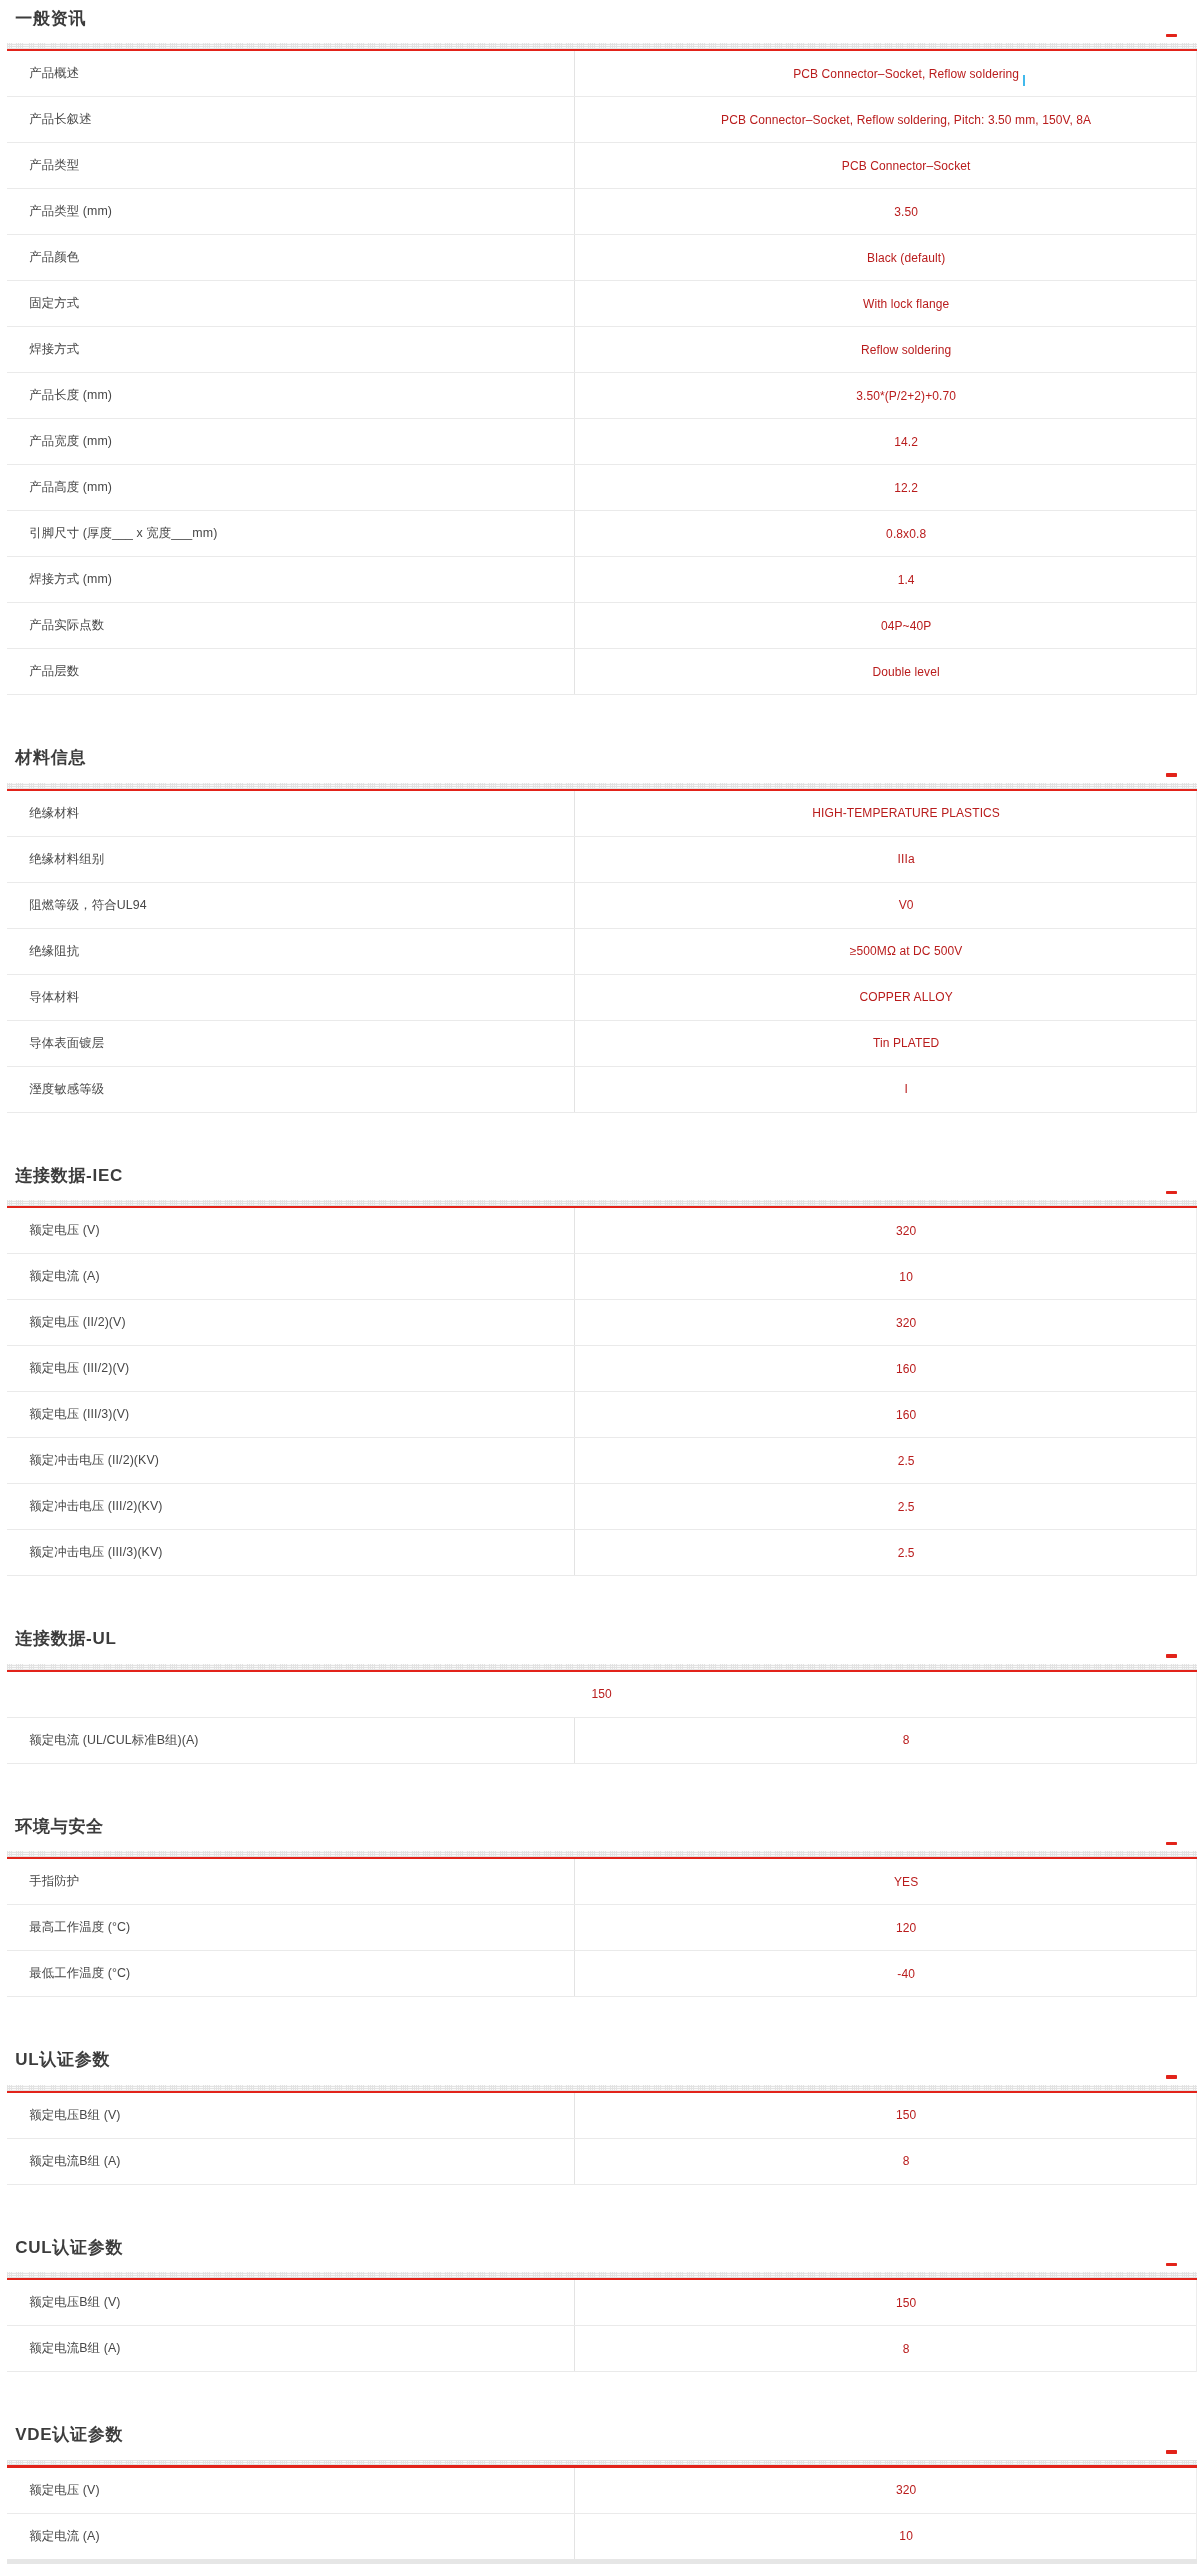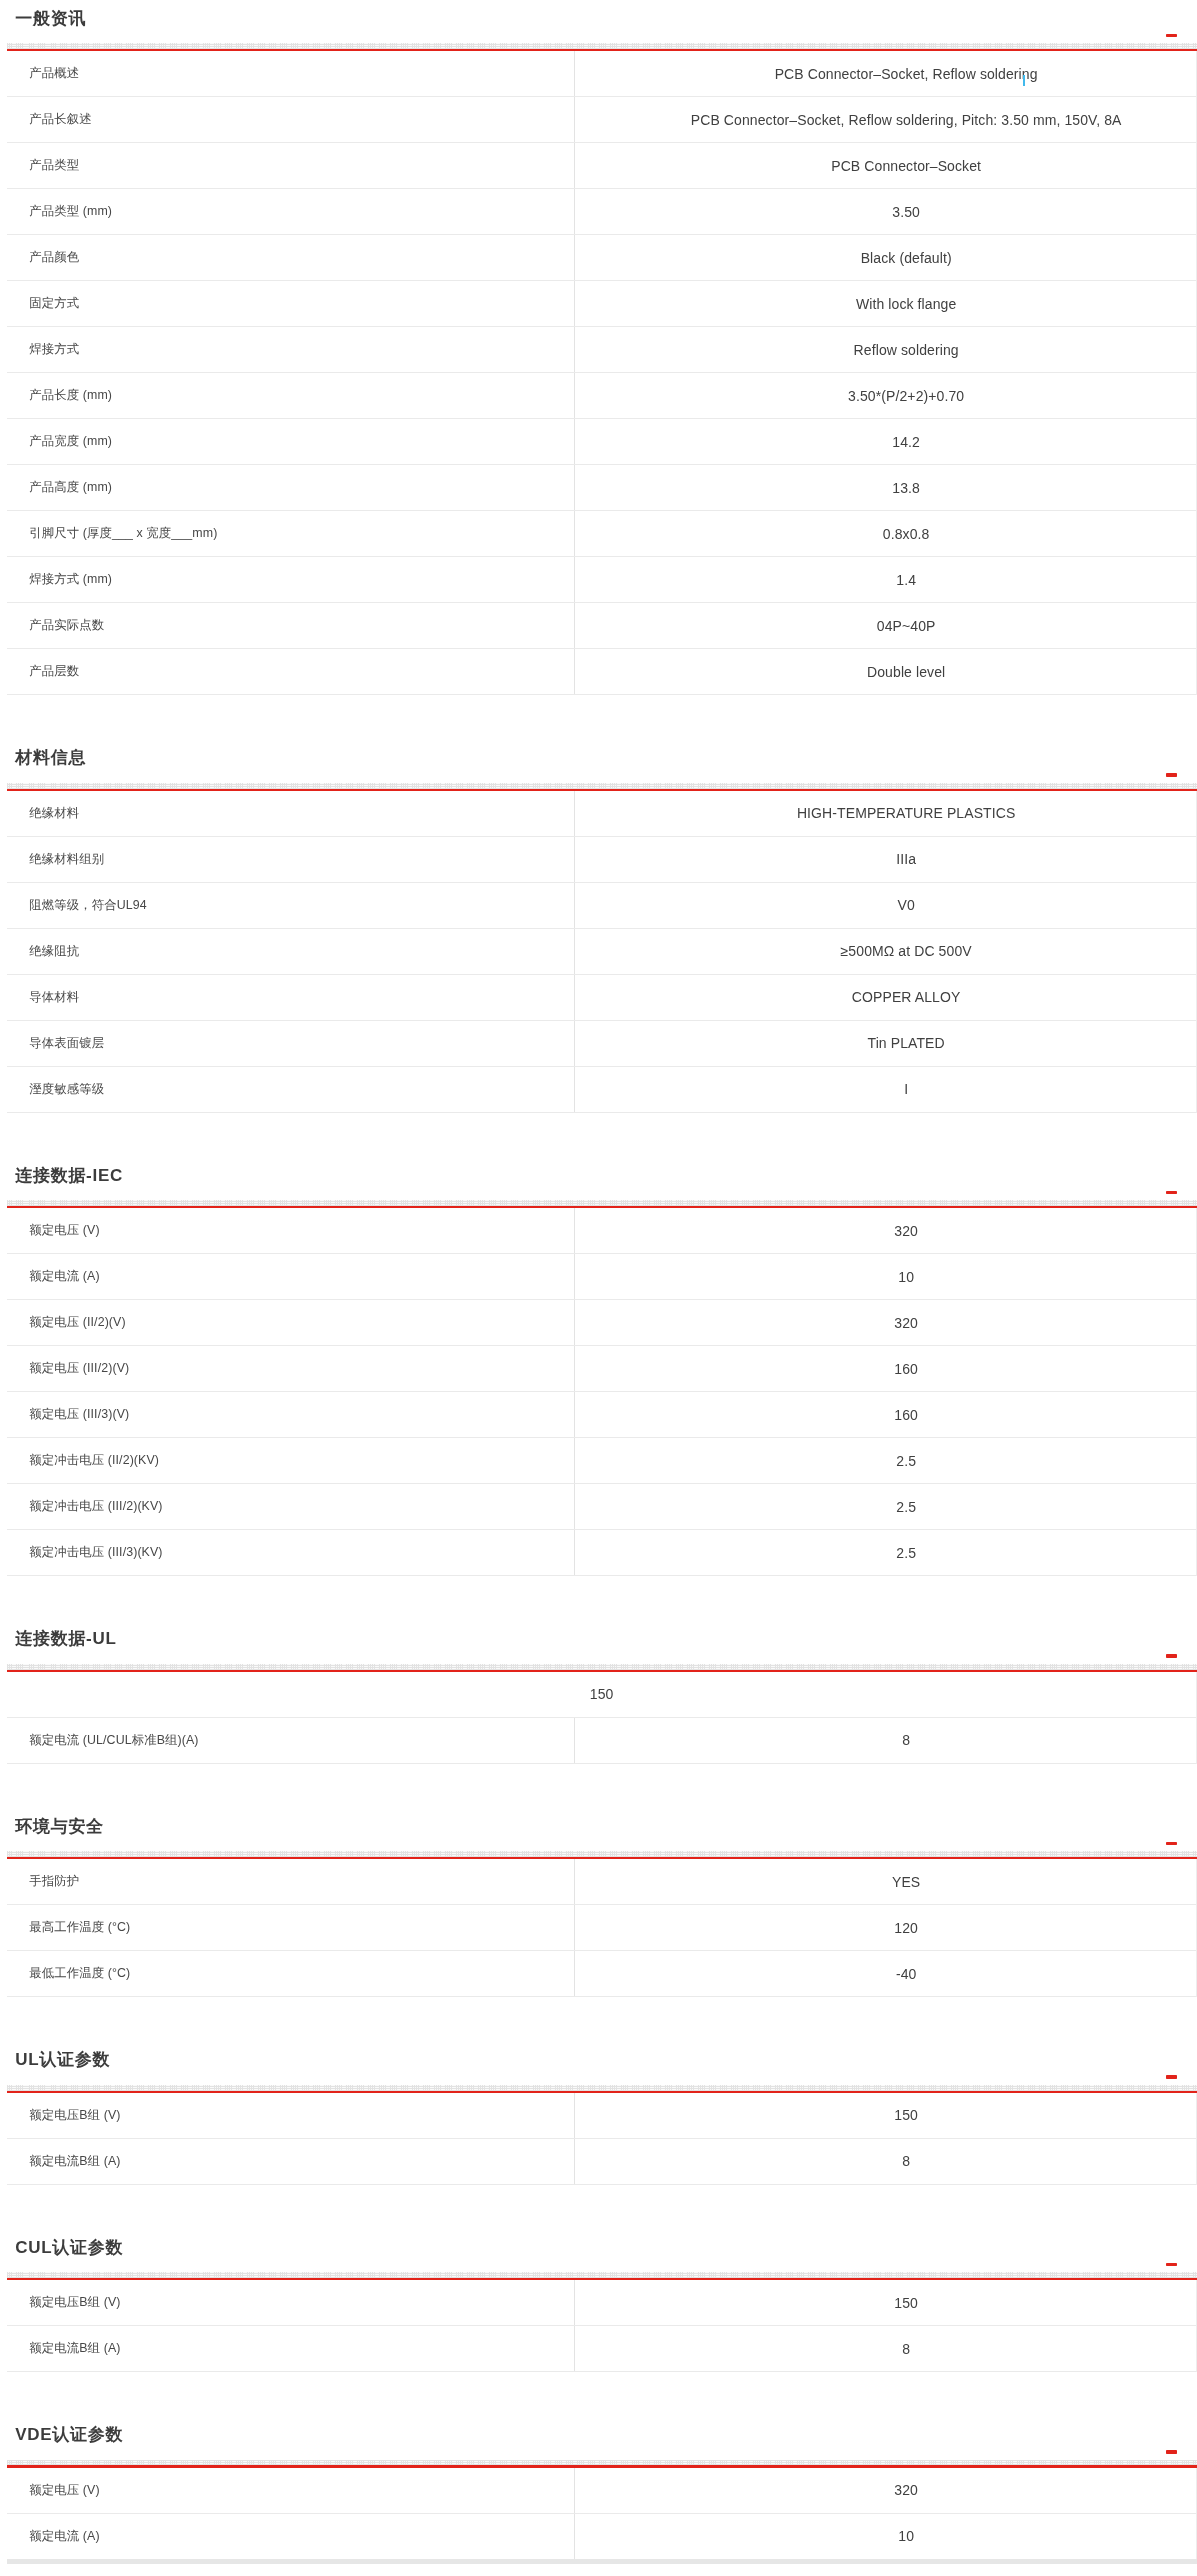--- a/index.html
+++ b/index.html
@@ -30,21 +30,21 @@
   .row{display:flex;align-items:stretch;height:45px;border-bottom:0.7px solid #eaeaea;gap:41px;}
   .tbl.last .row:last-child{border-bottom:none;}
   .cell-label{
     width:568px;box-sizing:border-box;padding-left:22px;
     border-right:0.7px solid #e3e3e3;
     display:flex;align-items:center;
     font-size:12.4px;color:#474747;letter-spacing:0.1px;
   }
   .cell-value{
     flex:1;display:flex;align-items:center;justify-content:center;
-    font-size:14px;color:#404040;letter-spacing:0.1px;
+    font-size:12px;color:#b91c1c;letter-spacing:0.1px;
   }
   .bottom-bar{margin-left:7.3px;height:5.1px;background:#e6e6e6;}
   .text-caret{
     position:absolute;left:1023px;top:75px;width:2.2px;height:11px;
     background:#41b9ec;
   }
 </style>
 </head>
 <body>
 
@@ -95,21 +95,21 @@
     <div class="cell-value">3.50*(P/2+2)+0.70</div>
   </div>
 
   <div class="row">
     <div class="cell-label">产品宽度 (mm)</div>
     <div class="cell-value">14.2</div>
   </div>
 
   <div class="row">
     <div class="cell-label">产品高度 (mm)</div>
-    <div class="cell-value">13.8</div>
+    <div class="cell-value">12.2</div>
   </div>
 
   <div class="row">
     <div class="cell-label">引脚尺寸 (厚度___ x 宽度___mm)</div>
     <div class="cell-value">0.8x0.8</div>
   </div>
 
   <div class="row">
     <div class="cell-label">焊接方式 (mm)</div>
     <div class="cell-value">1.4</div>

